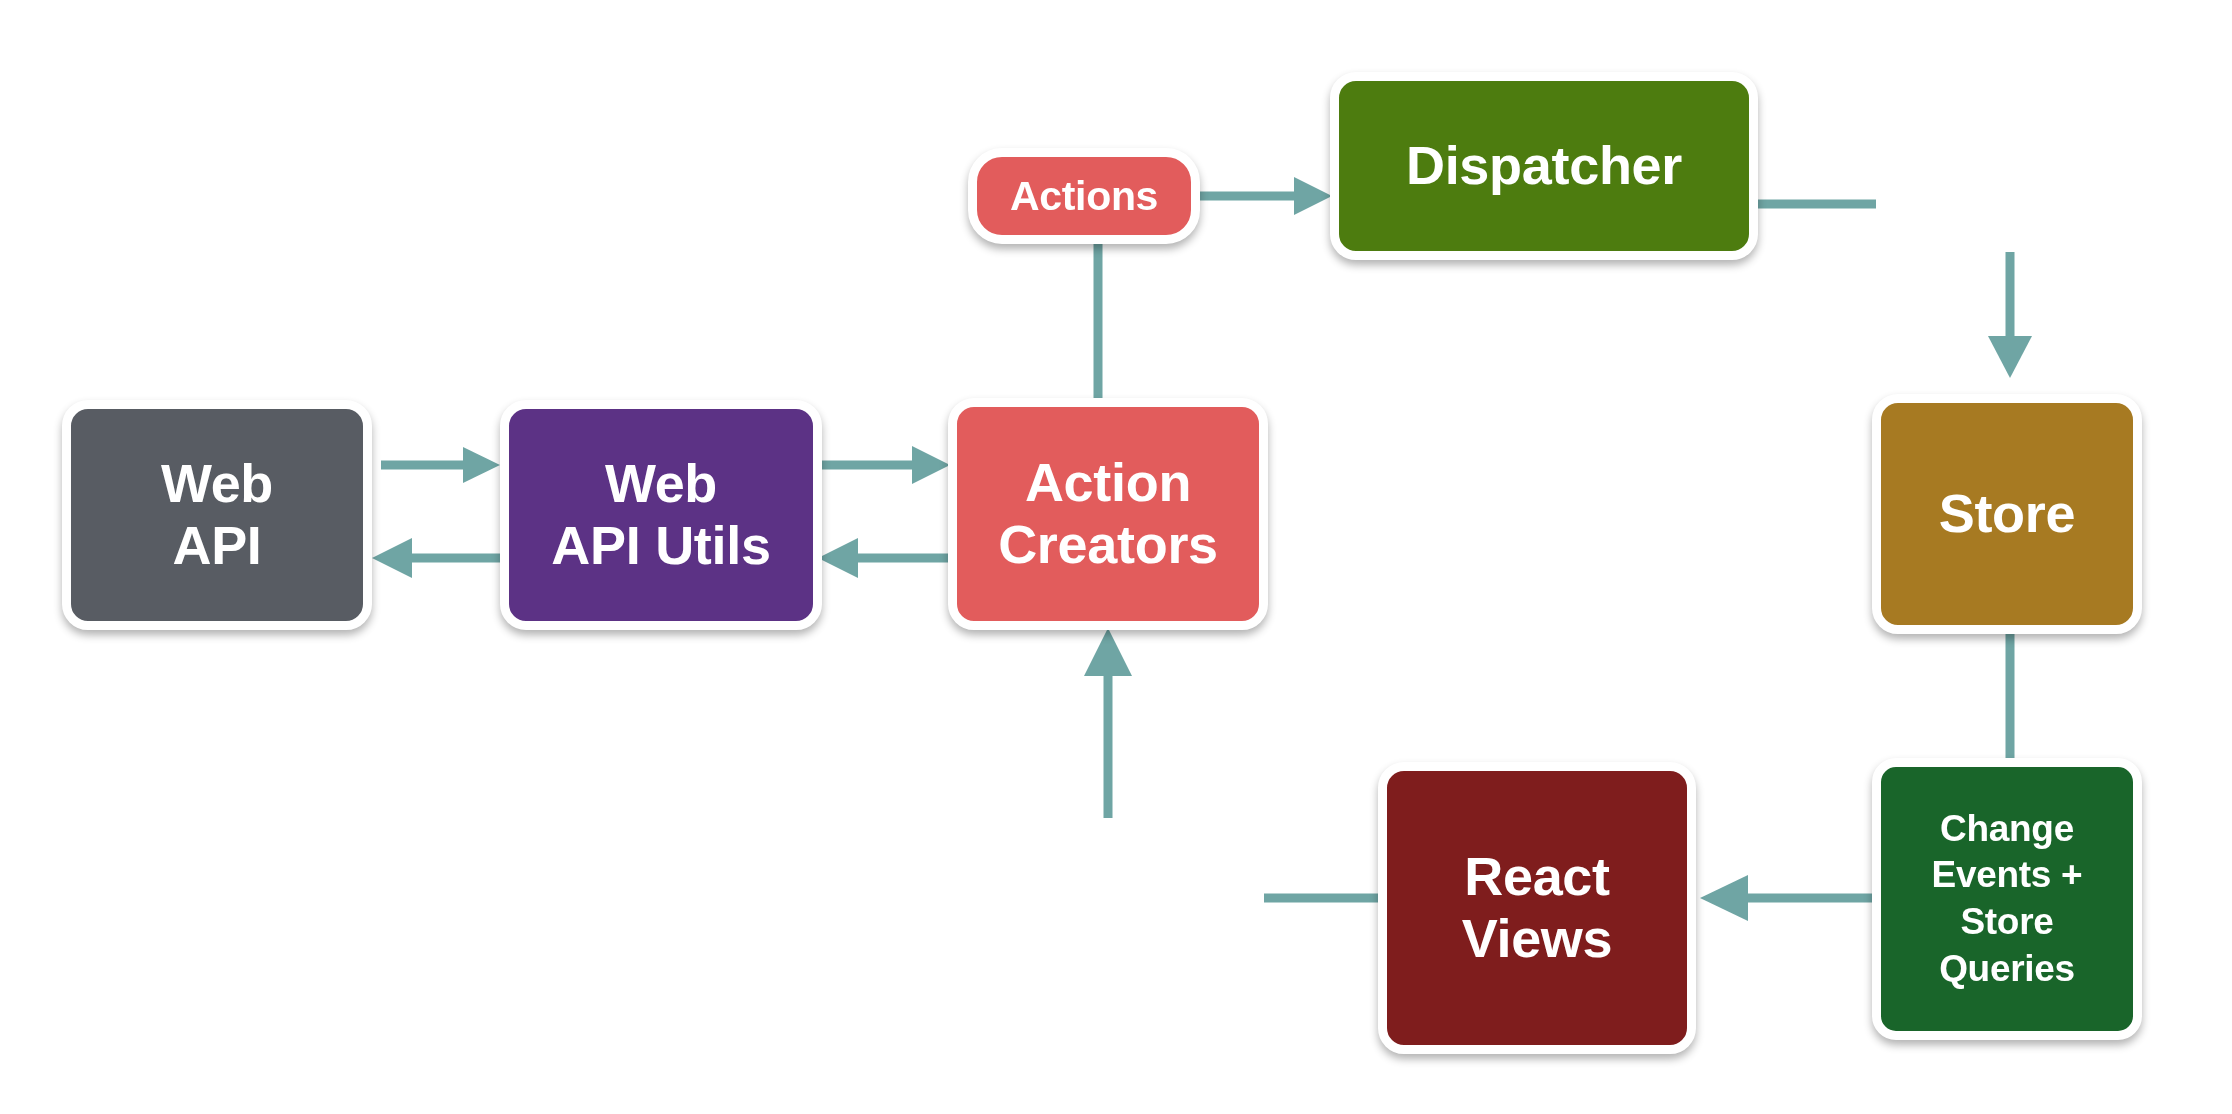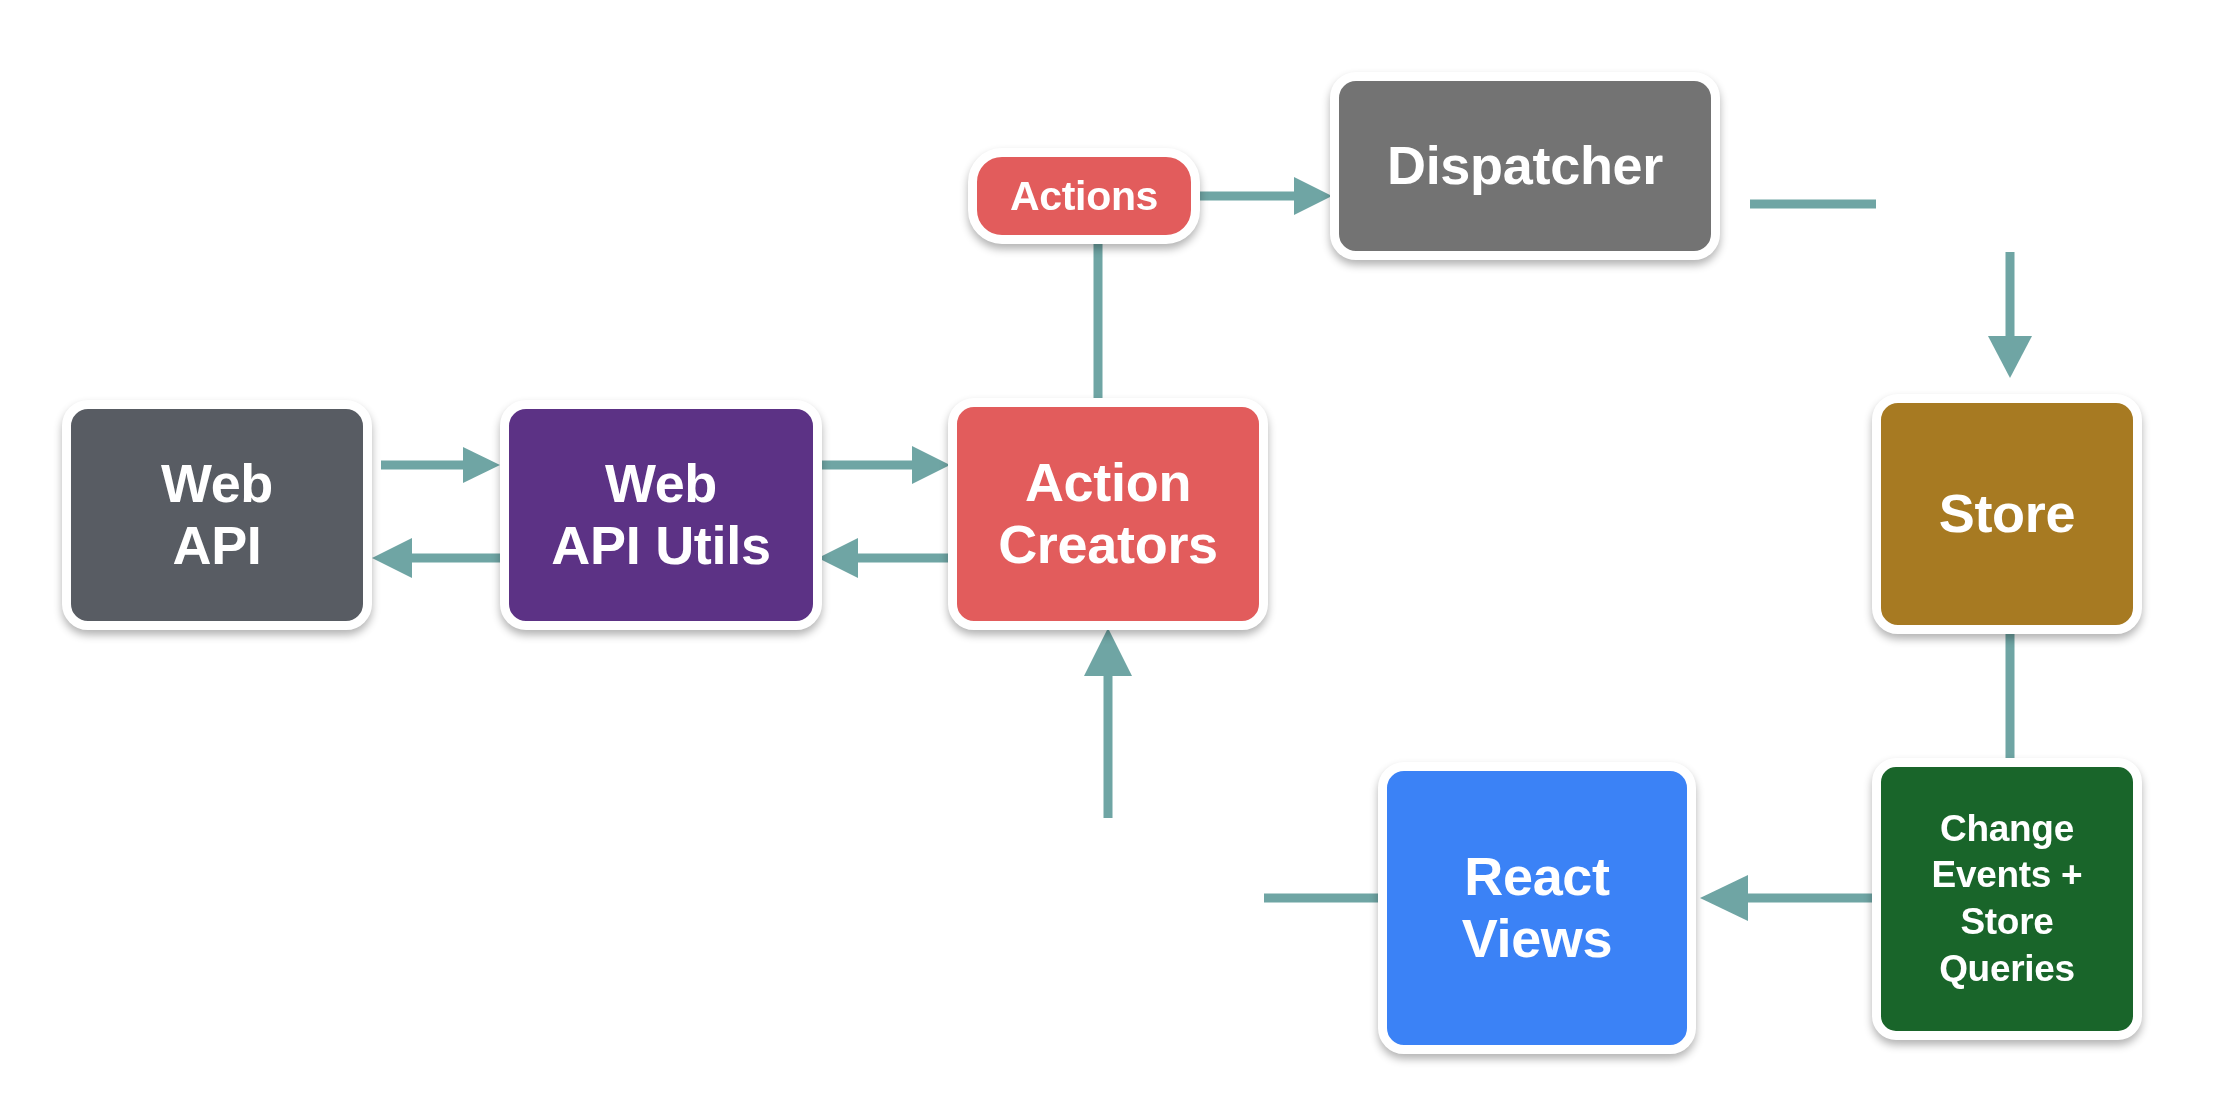--- a/index.html
+++ b/index.html
@@ -126,35 +126,35 @@
 
   <div class="node big" style="left:948px; top:398px; width:320px; height:232px; background:#e25c5c;">
     <span>Action
 Creators</span>
   </div>
 
   <div class="node pill" style="left:968px; top:148px; width:232px; height:96px; background:#e25c5c;">
     <span>Actions</span>
   </div>
 
-  <div class="node big" style="left:1330px; top:72px; width:390px; height:188px; background:#737373;">
+  <div class="node big" style="left:1330px; top:72px; width:428px; height:188px; background:#4d7c0f;">
     <span>Dispatcher</span>
   </div>
 
 
   <div class="node big" style="left:1872px; top:394px; width:270px; height:240px; background:#a77a22;">
     <span>Store</span>
   </div>
 
   <div class="node multi" style="left:1872px; top:758px; width:270px; height:282px; background:#19652a; border-radius:24px;">
     <span>Change
 Events +
 Store
 Queries</span>
   </div>
 
-  <div class="node big" style="left:1378px; top:762px; width:318px; height:292px; background:#3b82f6;">
+  <div class="node big" style="left:1378px; top:762px; width:318px; height:292px; background:#7f1d1d;">
     <span>React
 Views</span>
   </div>
 
 
 </div>
 
 </body></html>

